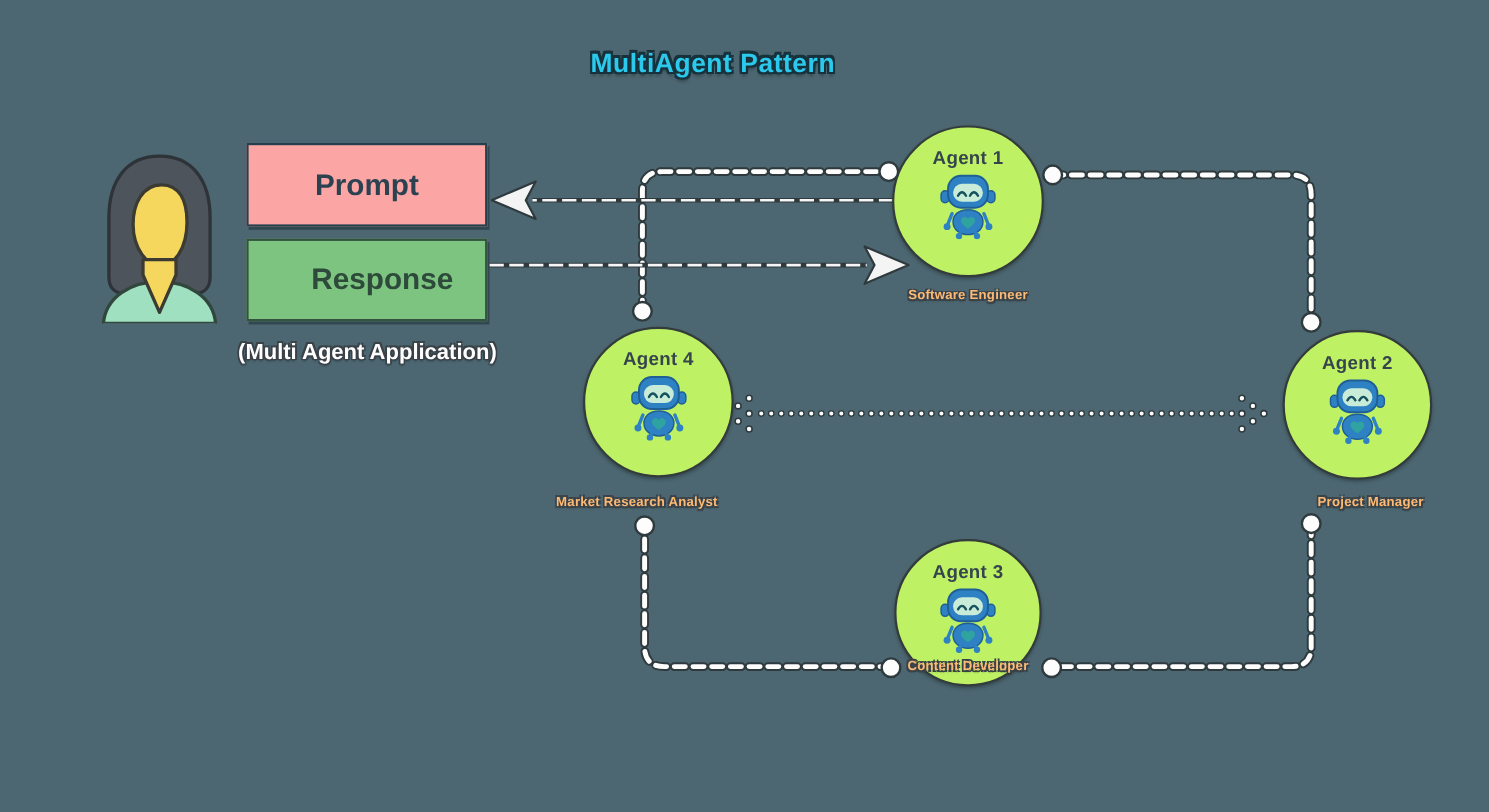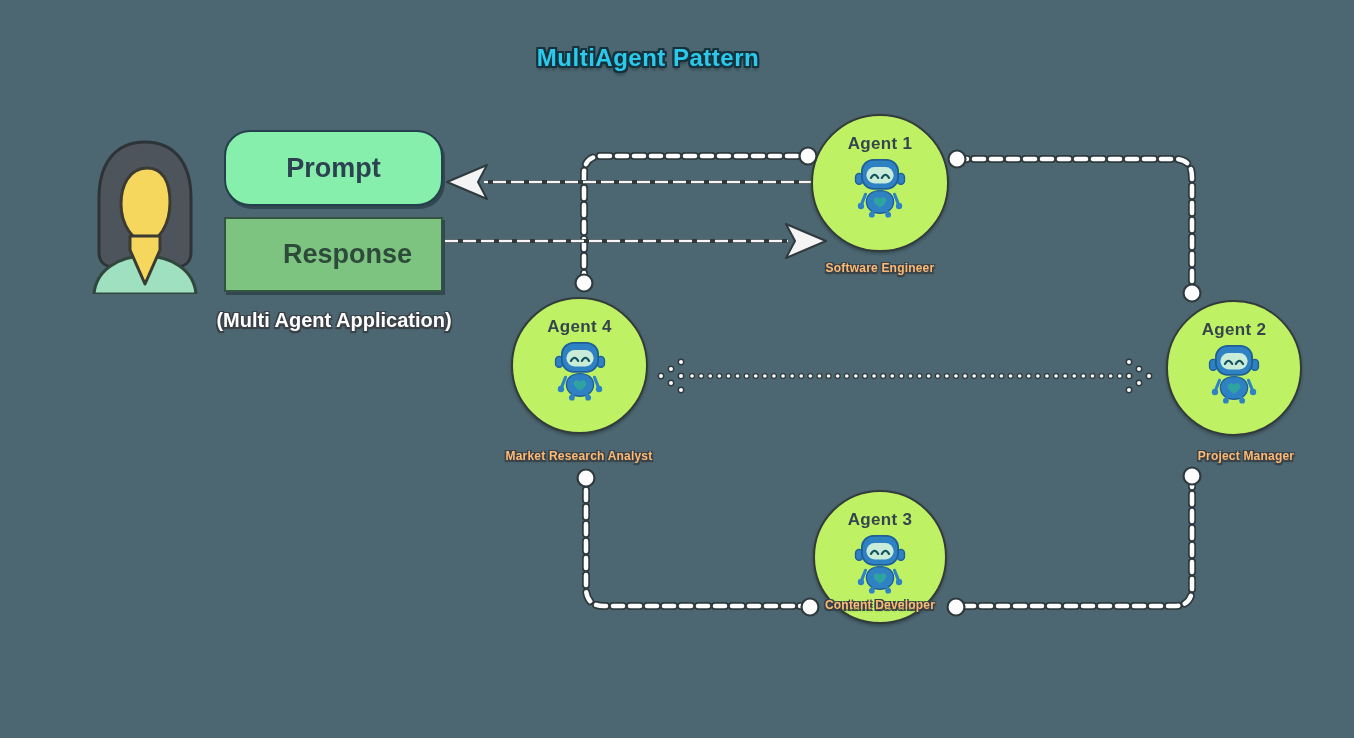--- a/index.html
+++ b/index.html
@@ -152,21 +152,21 @@
 
   <div class="title" style="color: rgb(43, 201, 236);">MultiAgent Pattern</div>
 
   <svg class="avatar" viewBox="0 0 122 158">
     <path d="M61 6 C31 6 15 28 15 62 L15 116 C15 126 21 131 30 131 L92 131 C101 131 107 126 107 116 L107 62 C107 28 91 6 61 6 Z" fill="#4d545c" stroke="#2e3338" stroke-width="3"></path>
     <path d="M63 32 C45 32 37 50 37 68 C37 90 50 106 62 106 C74 106 86 90 86 66 C86 46 79 32 63 32 Z" fill="#f5d75e" stroke="#3c3b33" stroke-width="3"></path>
     <path d="M10 158 C12 134 35 120 61 120 C87 120 110 134 112 158 Z" fill="#9fe0c0" stroke="#31473e" stroke-width="3"></path>
     <path d="M46 114 L61 148 L76 114 L76 100 L46 100 Z" fill="#f5d75e" stroke="#3c3b33" stroke-width="3" stroke-linejoin="round"></path>
   </svg>
 
-  <div class="iobox prompt" style="background: #86efac; border-radius: 26px;">
+  <div class="iobox prompt" style="background: #fca5a5;">
     <span>Prompt</span>
   </div>
   <div class="iobox response" style="background: rgb(125, 196, 128);">
     <span>Response</span>
   </div>
   <div class="caption">(Multi Agent Application)</div>
 
   <div class="node" style="left:811px;top:114px;width:138px;height:138px;">
     <div class="agent-title">Agent 1</div>
     <svg class="robot">
@@ -178,21 +178,21 @@
     <svg class="robot">
         <use href="#robot"></use>
       </svg>
   </div>
   <div class="node" style="left:813px;top:490px;width:134px;height:134px;">
     <div class="agent-title">Agent 3</div>
     <svg class="robot">
         <use href="#robot"></use>
       </svg>
   </div>
-  <div class="node" style="left:511px;top:297px;width:137px;height:137px;">
+  <div class="node" style="left:530px;top:297px;width:137px;height:137px;">
     <div class="agent-title">Agent 4</div>
     <svg class="robot">
         <use href="#robot"></use>
       </svg>
   </div>
 
   <div class="role" style="left:770px;top:261px;width:220px;">Software Engineer</div>
   <div class="role" style="left:1136px;top:449px;width:220px;">Project Manager</div>
   <div class="role" style="left:770px;top:598px;width:220px;">Content Developer</div>
   <div class="role" style="left:459px;top:449px;width:240px;">Market Research Analyst</div>

